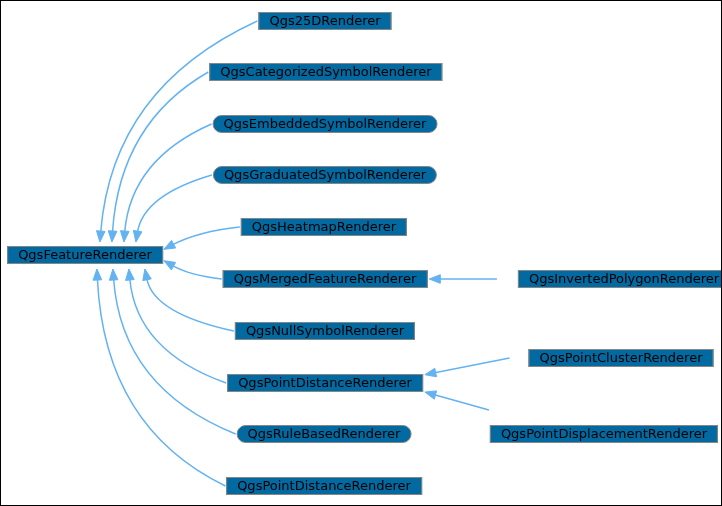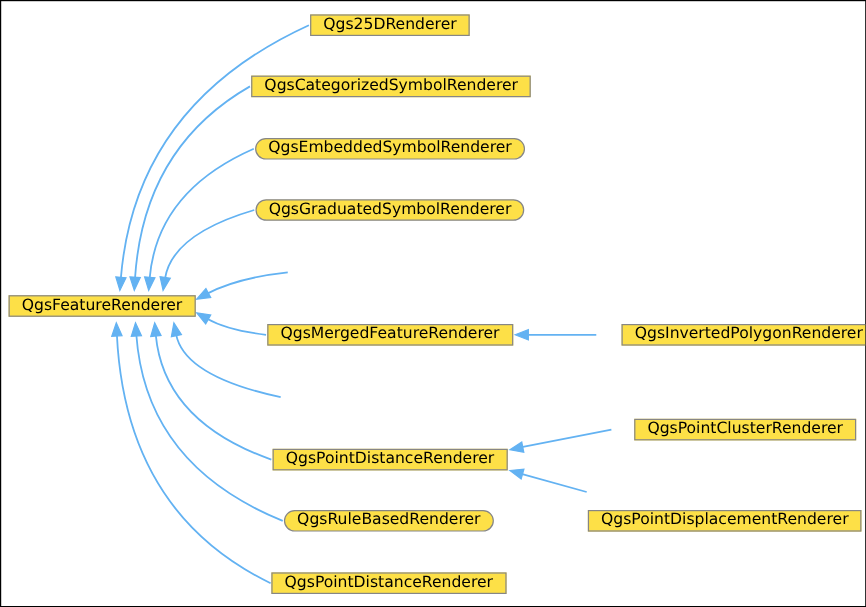--- a/index.html
+++ b/index.html
@@ -20,21 +20,21 @@
   #edges {
     position: absolute;
     left: 0;
     top: 0;
     width: 720px;
     height: 504px;
   }
   .node {
     position: absolute;
     transform: translate(-50%, -50%);
-    background: #fde047;
+    background: #0369a1;
     border: 1px solid #868686;
     color: #000000;
     font-size: 13px;
     line-height: 16px;
     padding: 0 10px;
     white-space: nowrap;
     box-sizing: border-box;
     cursor: pointer;
   }
 </style>
@@ -69,20 +69,22 @@
       <polygon points="423.9,373.7 433.8,367.3 435.5,375.8" fill="#63b2f2" stroke="#63b2f2" stroke-width="1"></polygon>
       <path d="M 487.9 409 L 433.5 393.8" fill="none" stroke="#63b2f2" stroke-width="1.5"></path>
       <polygon points="423.9,391.1 435.6,389.9 433.3,398.2" fill="#63b2f2" stroke="#63b2f2" stroke-width="1"></polygon>
     </svg>
 
   <div class="node" style="left: 84px; top: 254px;">QgsFeatureRenderer</div>
   <div class="node" style="left: 324px; top: 20px;">Qgs25DRenderer</div>
   <div class="node" style="left: 325px; top: 71px; text-align: right;">QgsCategorizedSymbolRenderer</div>
   <div class="node" style="left: 324px; top: 123px; border-radius: 13px;">QgsEmbeddedSymbolRenderer</div>
   <div class="node" style="left: 324px; top: 174px; border-radius: 13px;">QgsGraduatedSymbolRenderer</div>
+  <div class="node" style="left: 323px; top: 226px;">QgsHeatmapRenderer</div>
   <div class="node" style="left: 324px; top: 278px;">QgsMergedFeatureRenderer</div>
+  <div class="node" style="left: 324px; top: 330px;">QgsNullSymbolRenderer</div>
   <div class="node" style="left: 324px; top: 382px;">QgsPointDistanceRenderer</div>
   <div class="node" style="left: 323px; top: 433px; border-radius: 13px;">QgsRuleBasedRenderer</div>
   <div class="node" style="left: 323px; top: 485px;">QgsPointDistanceRenderer</div>
   <div class="node" style="left: 623px; top: 278px;">QgsInvertedPolygonRenderer</div>
   <div class="node" style="left: 620px; top: 357px; text-align: center;">QgsPointClusterRenderer</div>
   <div class="node" style="left: 603px; top: 409px; margin-top: 24px;">QgsPointDisplacementRenderer</div>
 </div>
 
 </body></html>

